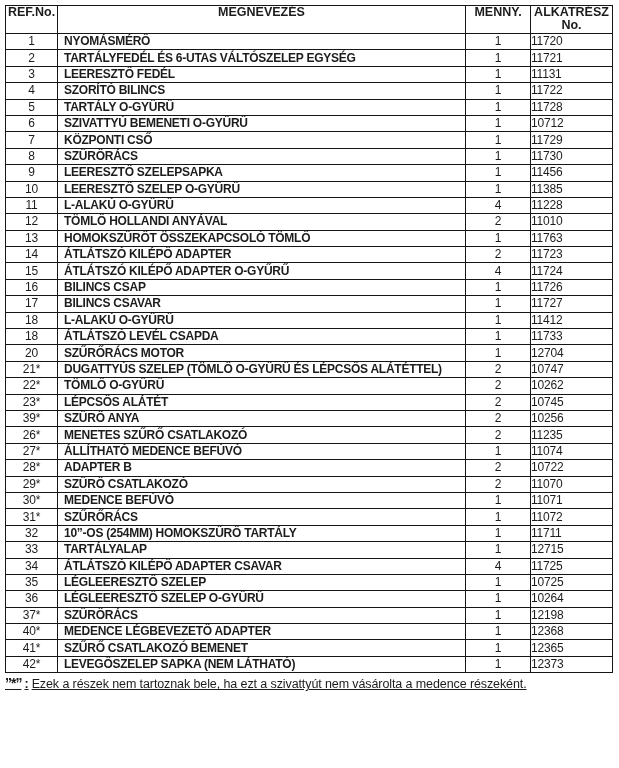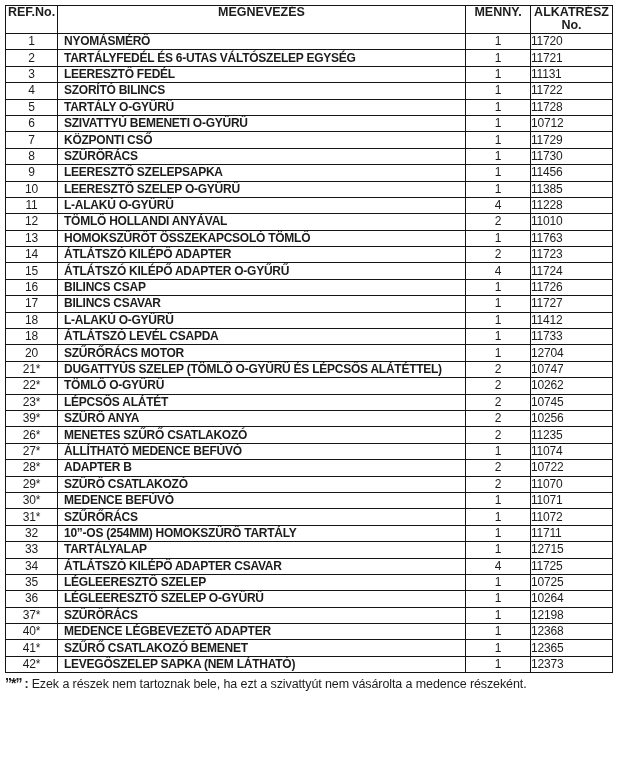--- a/index.html
+++ b/index.html
@@ -56,20 +56,21 @@
   tbody td.ref  { text-align: center; font-weight: 400; letter-spacing: -0.2px; }
   tbody td.name { text-align: left; padding-left: 6px; font-weight: bold; letter-spacing: -0.25px; }
   tbody td.qty  { text-align: center; font-weight: 400; }
   tbody td.part { font-weight: 400; letter-spacing: -0.2px; }
 
   .footnote {
     margin: 3px 0 0 0;
     font-size: 12.5px;
     line-height: 15px;
     white-space: nowrap;
+    text-decoration: underline;
   }
   .footnote .marker {
     font-weight: bold;
     font-size: 14px;
     letter-spacing: -1px;
   }
   .footnote .colon {
     font-weight: bold;
     margin: 0 3px 0 3px;
   }

